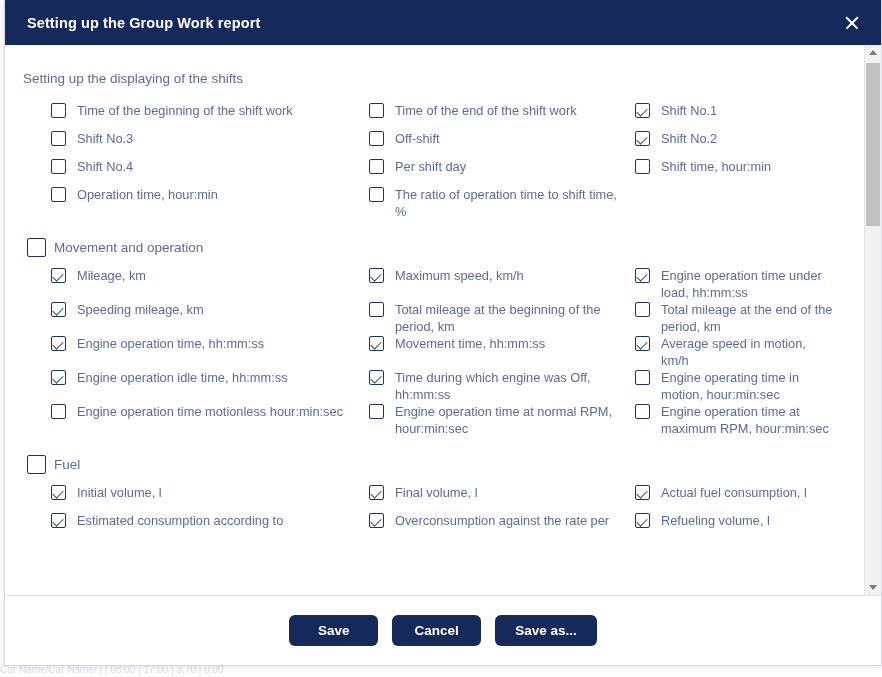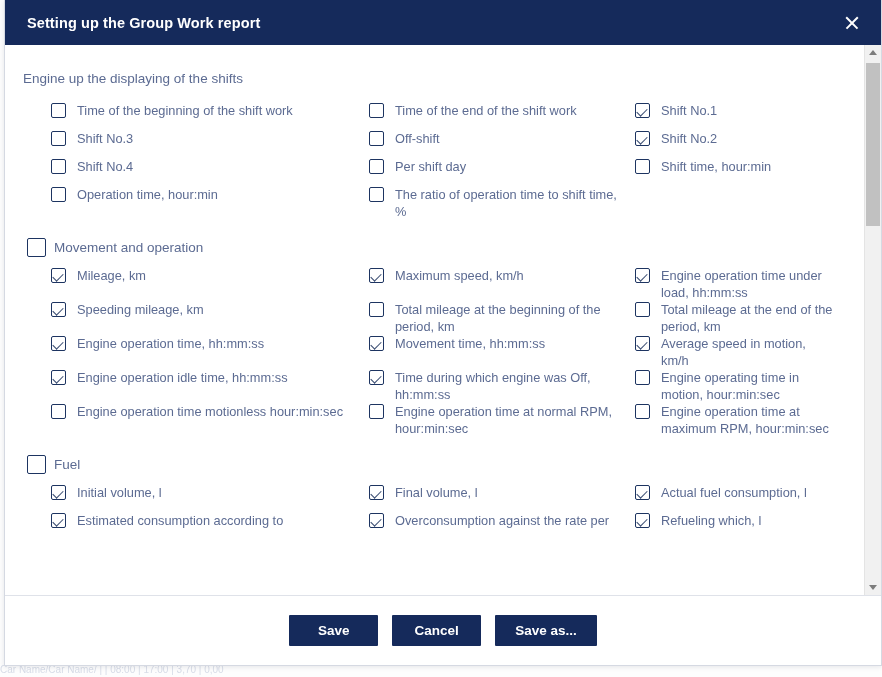--- a/index.html
+++ b/index.html
@@ -224,21 +224,21 @@
     align-items: center;
     justify-content: center;
     gap: 14px;
   }
   .btn {
     background: #152A5B;
     color: #ffffff;
     font-size: 13.5px;
     font-weight: bold;
     border: none;
-    border-radius: 1px;
+    border-radius: 6px;
     height: 31px;
     min-width: 89px;
     padding: 0 20px;
     cursor: pointer;
     font-family: "Liberation Sans", sans-serif;
   }
 </style>
 </head>
 <body>
 
@@ -251,21 +251,21 @@
   <div class="dialog">
 
     <div class="titlebar">
       <div class="title-text">Setting up the Group Work report</div>
       <div class="close-btn"></div>
     </div>
 
     <div class="body-wrap">
       <div class="scroll-area">
         <div class="scroll-inner" id="content">
-            <div class="section-title">Engine up the displaying of the shifts</div>
+            <div class="section-title">Setting up the displaying of the shifts</div>
             <div class="grid shifts">
               <div class="cb-row">
                 <div class="checkbox"></div>
                 <div class="cb-label">Time of the beginning of the shift work</div>
               </div>
               <div class="cb-row">
                 <div class="checkbox"></div>
                 <div class="cb-label">Time of the end of the shift work</div>
               </div>
               <div class="cb-row">
@@ -391,21 +391,21 @@
               <div class="cb-row">
                 <div class="checkbox checked"></div>
                 <div class="cb-label">Estimated consumption according to</div>
               </div>
               <div class="cb-row">
                 <div class="checkbox checked"></div>
                 <div class="cb-label">Overconsumption against the rate per</div>
               </div>
               <div class="cb-row">
                 <div class="checkbox checked"></div>
-                <div class="cb-label">Refueling which, l</div>
+                <div class="cb-label">Refueling volume, l</div>
               </div>
             </div>
           </div>
       </div>
 
       <div class="scrollbar">
         <div class="sb-btn up">
           <div class="sb-arrow"></div>
         </div>
         <div class="sb-thumb"></div>

